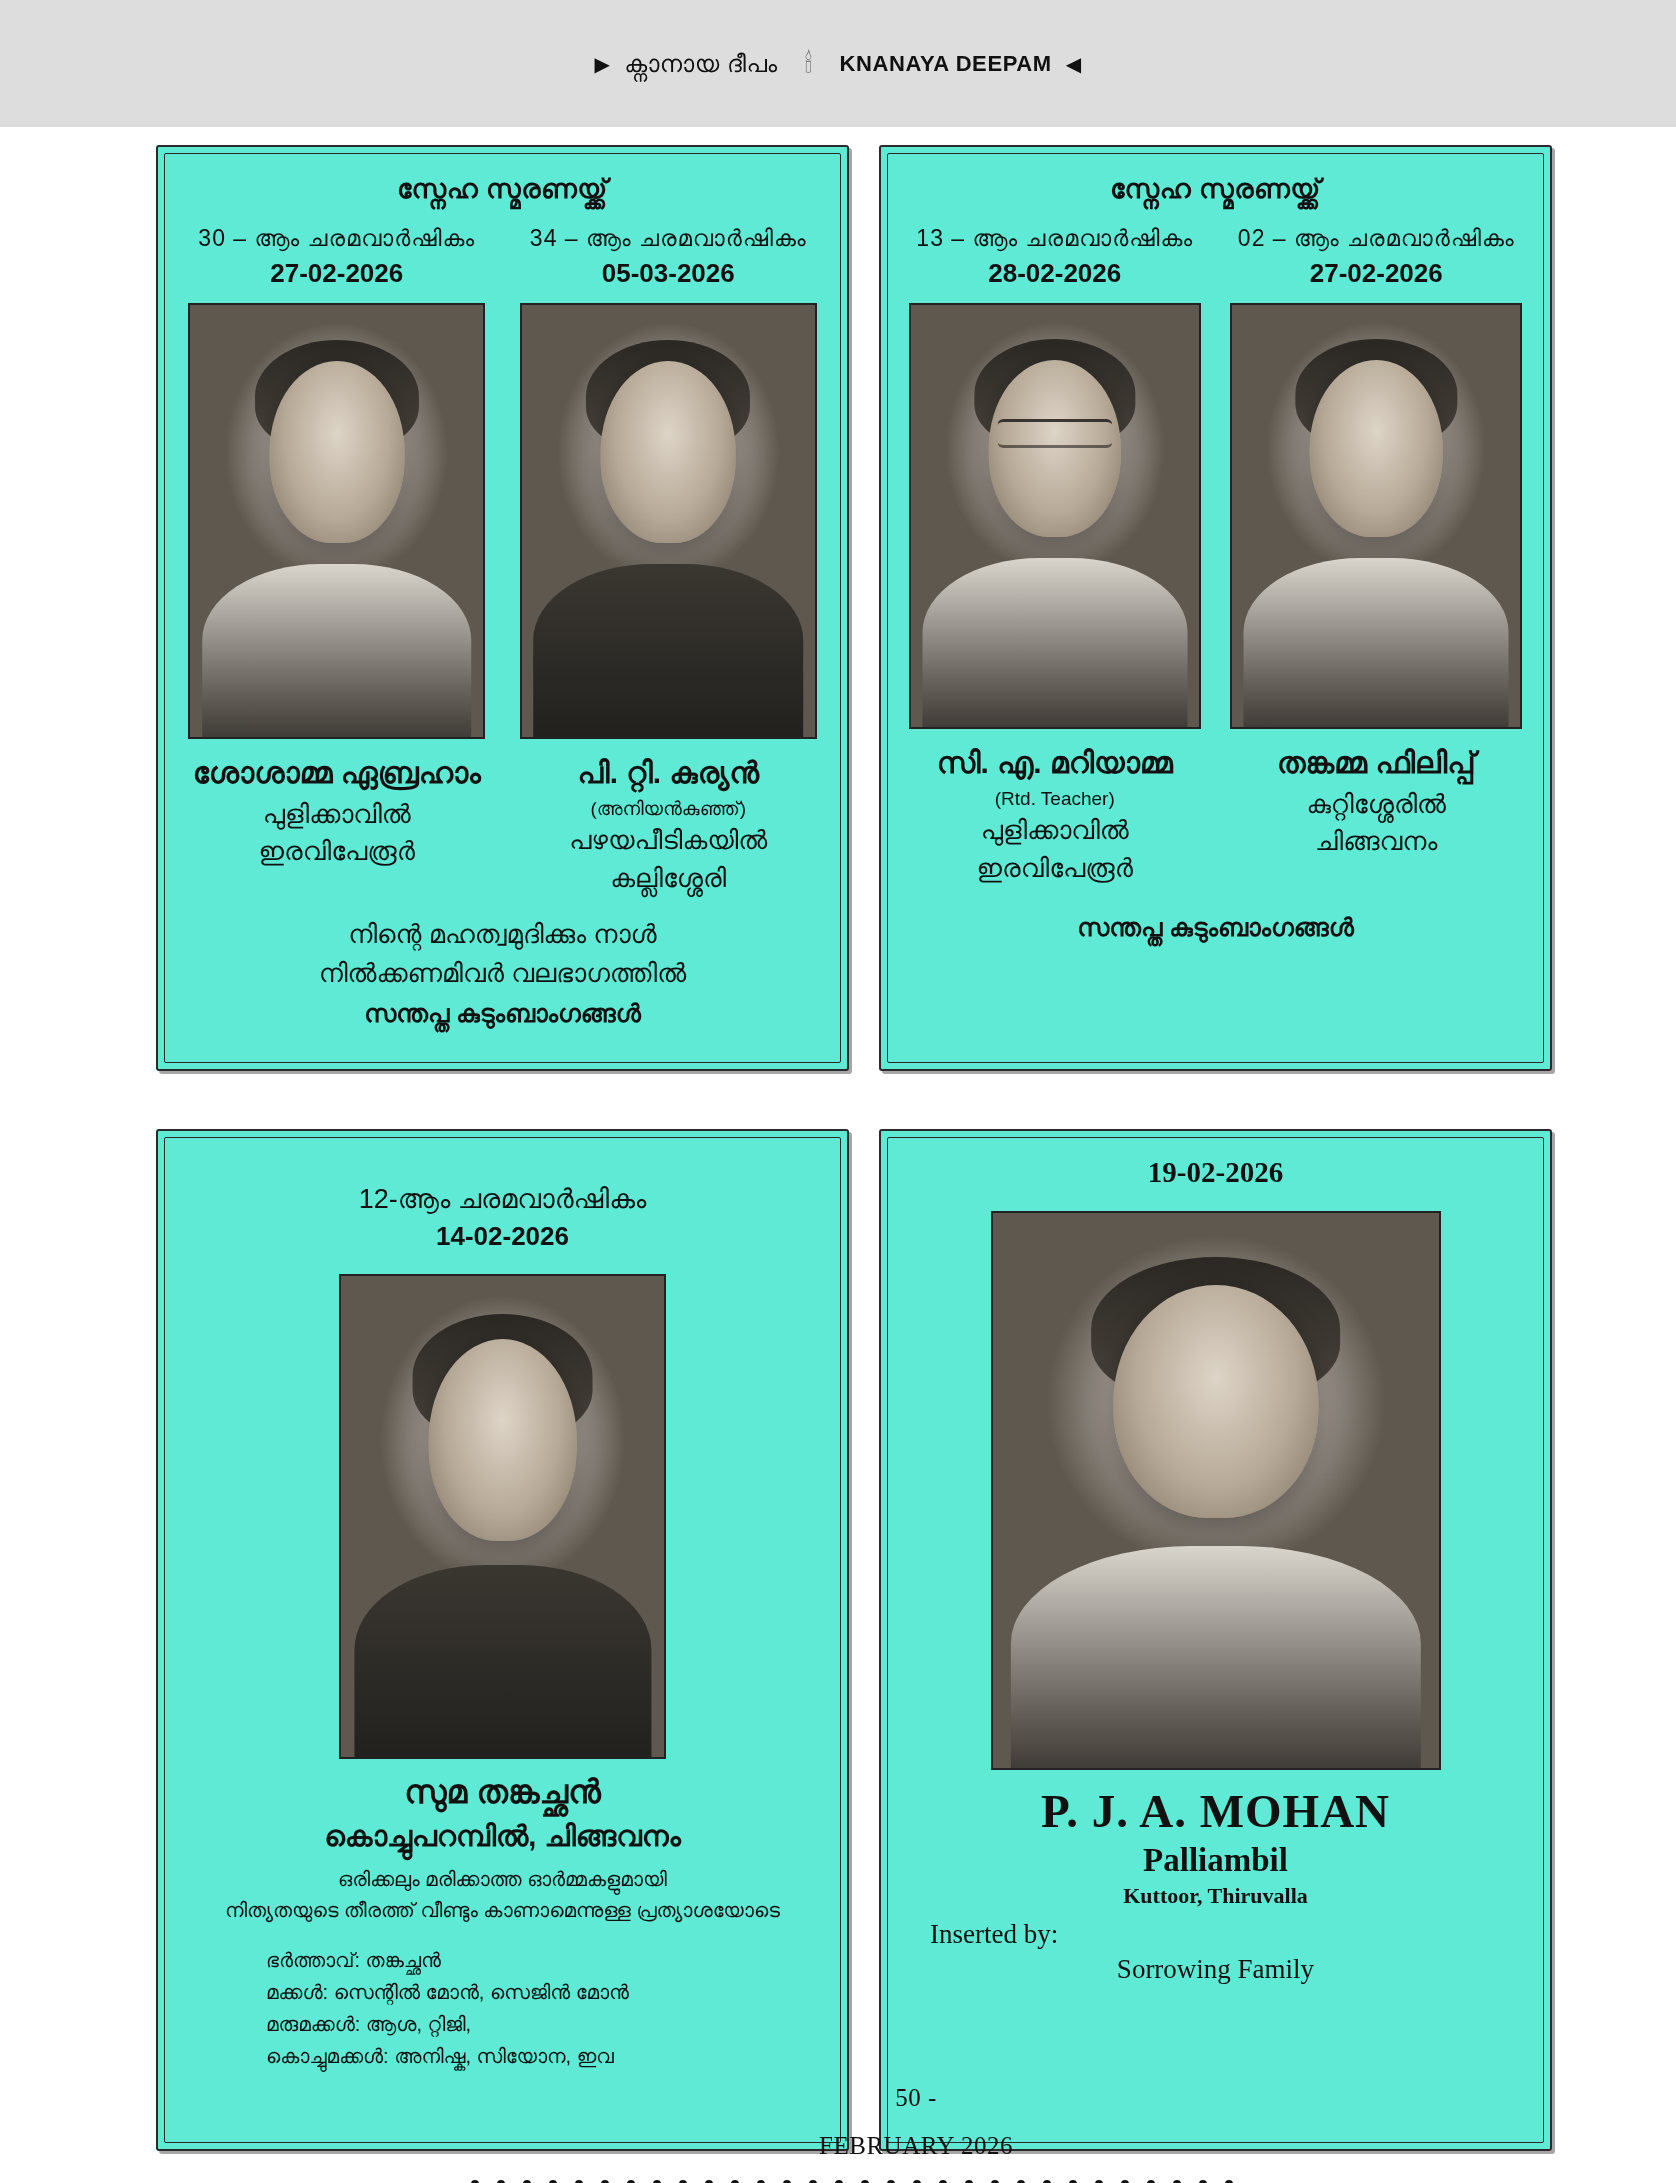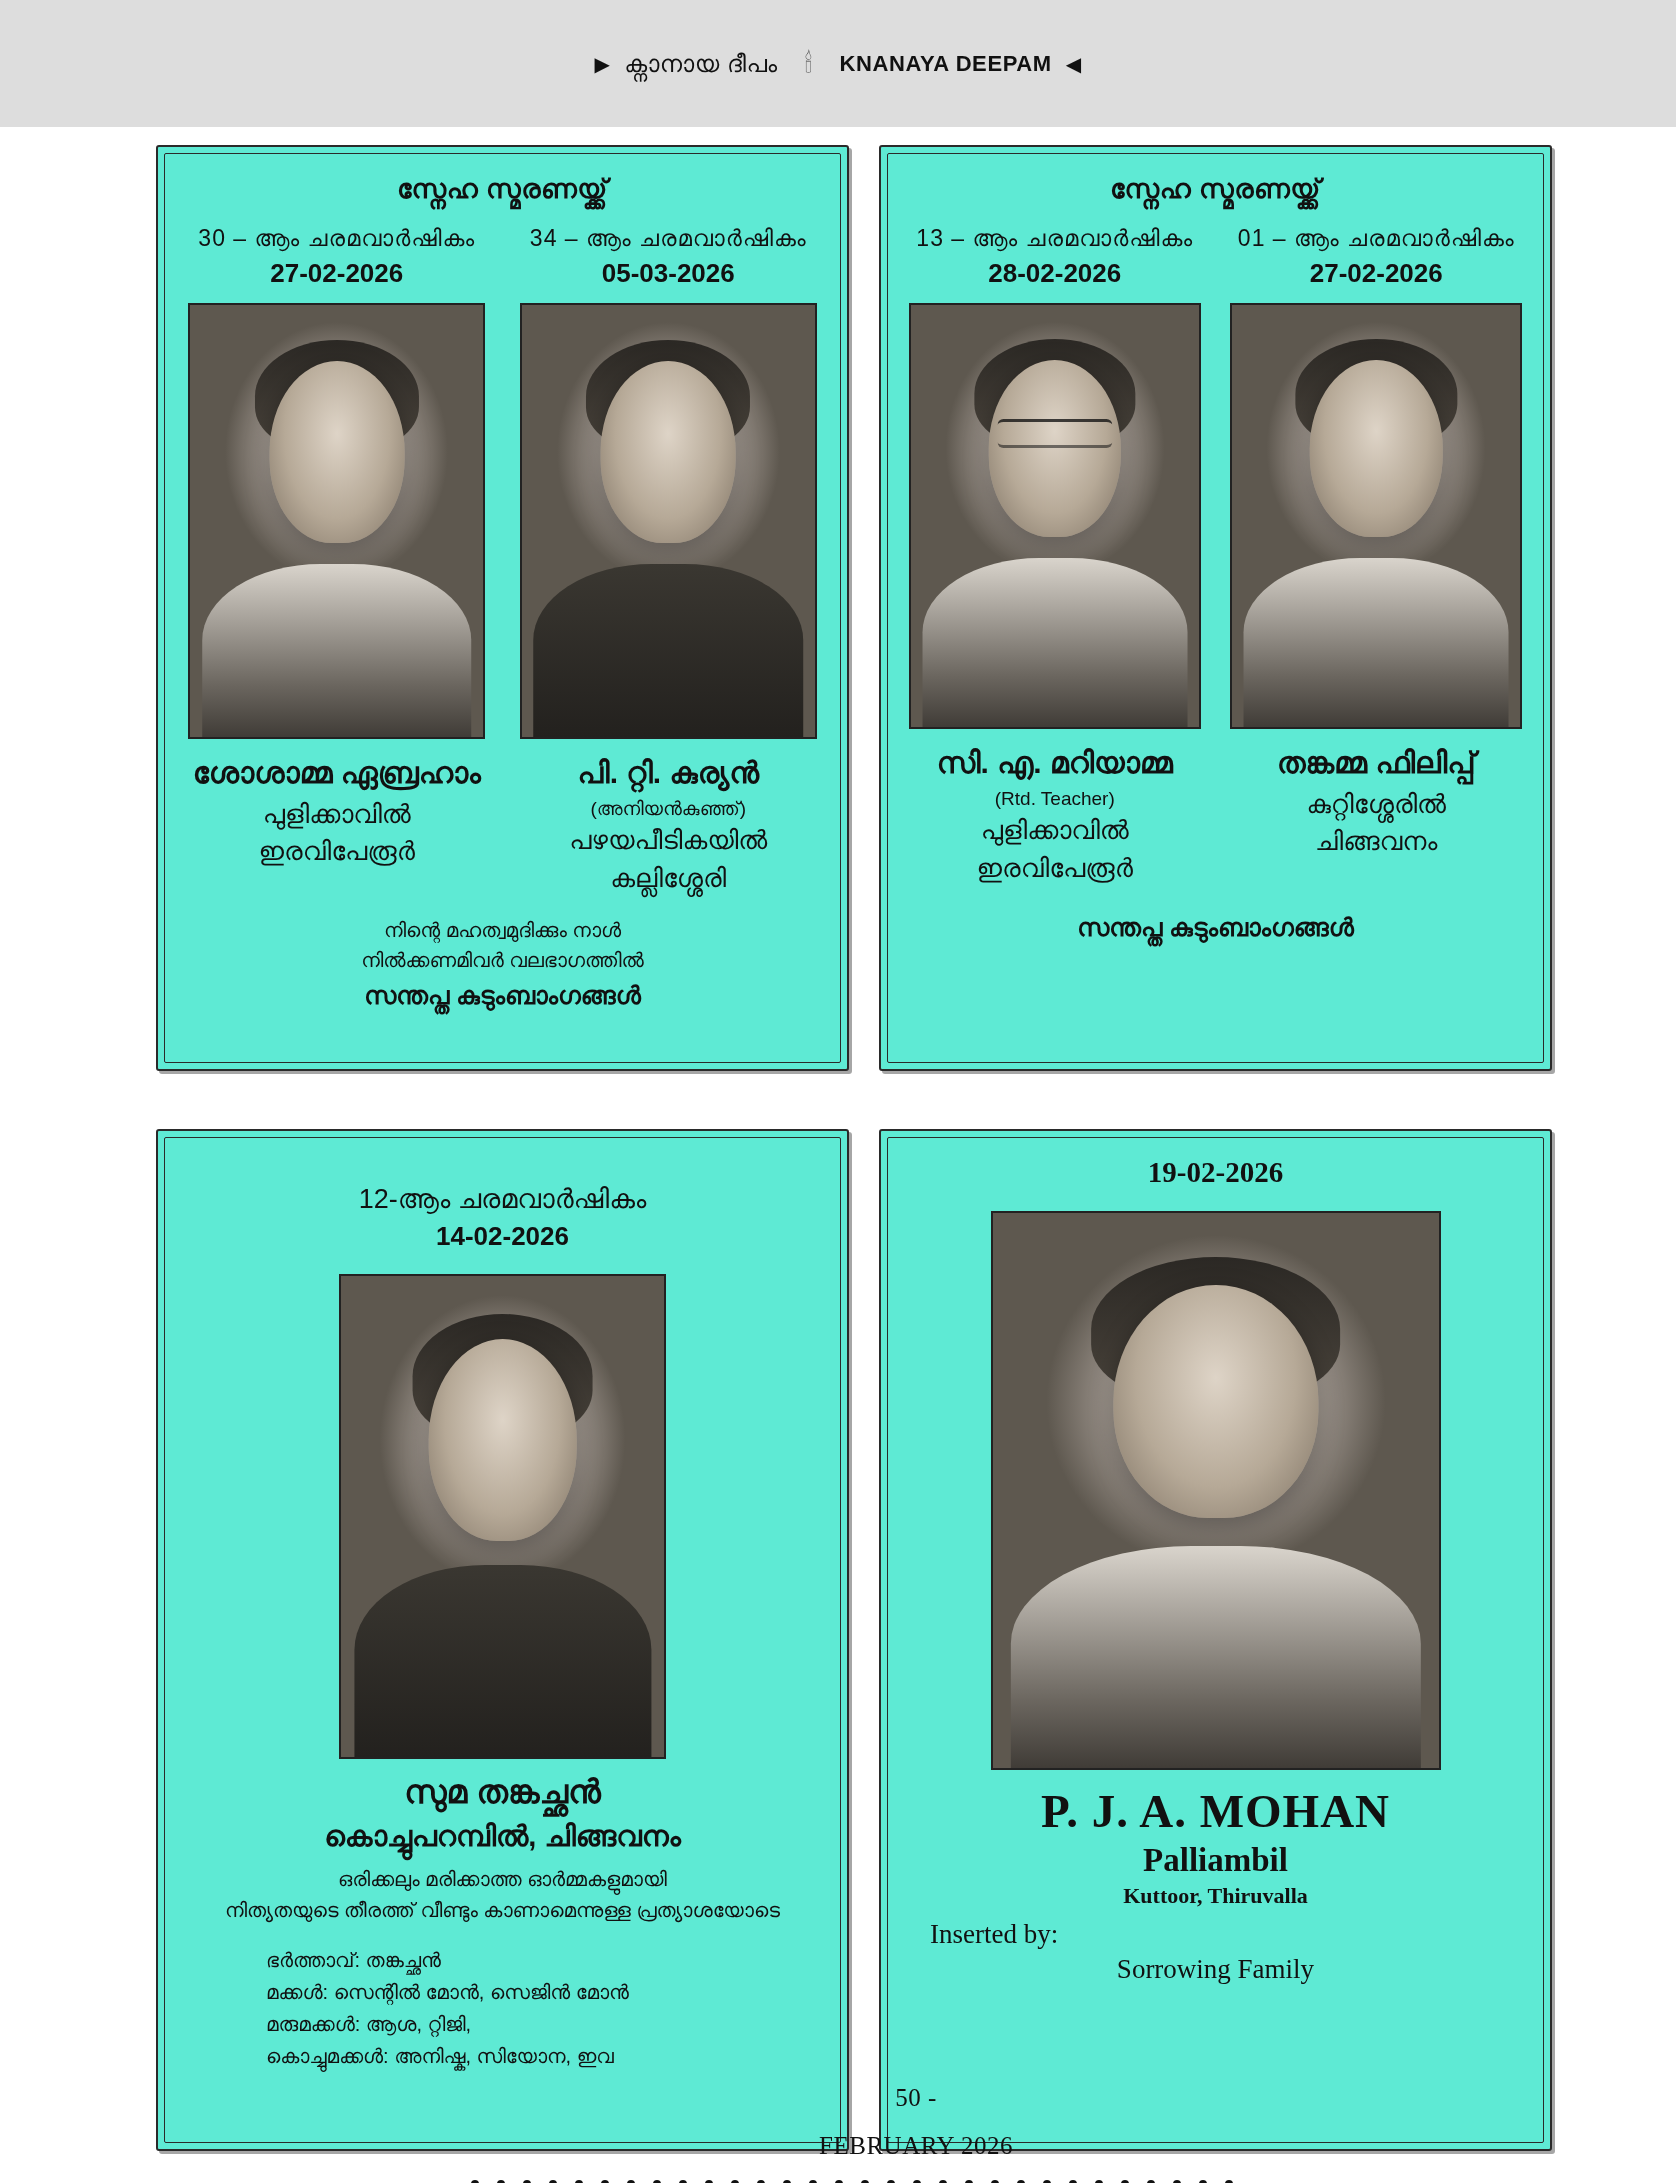--- a/index.html
+++ b/index.html
@@ -163,21 +163,21 @@
     font-size: 19px;
     line-height: 1.4;
   }
   .place {
     font-size: 26px;
     line-height: 1.45;
   }
 
   .verse {
     text-align: center;
-    font-size: 20px;
+    font-size: 26px;
     line-height: 1.5;
     margin-top: 18px;
   }
   .signoff {
     text-align: center;
     font-size: 25px;
     font-weight: bold;
     margin-top: 6px;
   }
 
@@ -343,21 +343,21 @@
             <div class="ph-glasses"></div>
             <div class="ph-body"></div>
           </div>
           <div class="name">സി. എ. മറിയാമ്മ</div>
           <div class="subname">(Rtd. Teacher)</div>
           <div class="place">പുളിക്കാവിൽ</div>
           <div class="place">ഇരവിപേരൂർ</div>
         </div>
 
         <div class="col">
-          <div class="anniv-line">01 – ആം  ചരമവാർഷികം</div>
+          <div class="anniv-line">02 – ആം  ചരമവാർഷികം</div>
           <div class="anniv-date">27-02-2026</div>
           <div class="photo p-med">
             <div class="ph-grad"></div>
             <div class="ph-hair"></div>
             <div class="ph-head"></div>
             <div class="ph-body"></div>
           </div>
           <div class="name">തങ്കമ്മ ഫിലിപ്പ്</div>
           <div class="place">കുറ്റിശ്ശേരിൽ</div>
           <div class="place">ചിങ്ങവനം</div>

